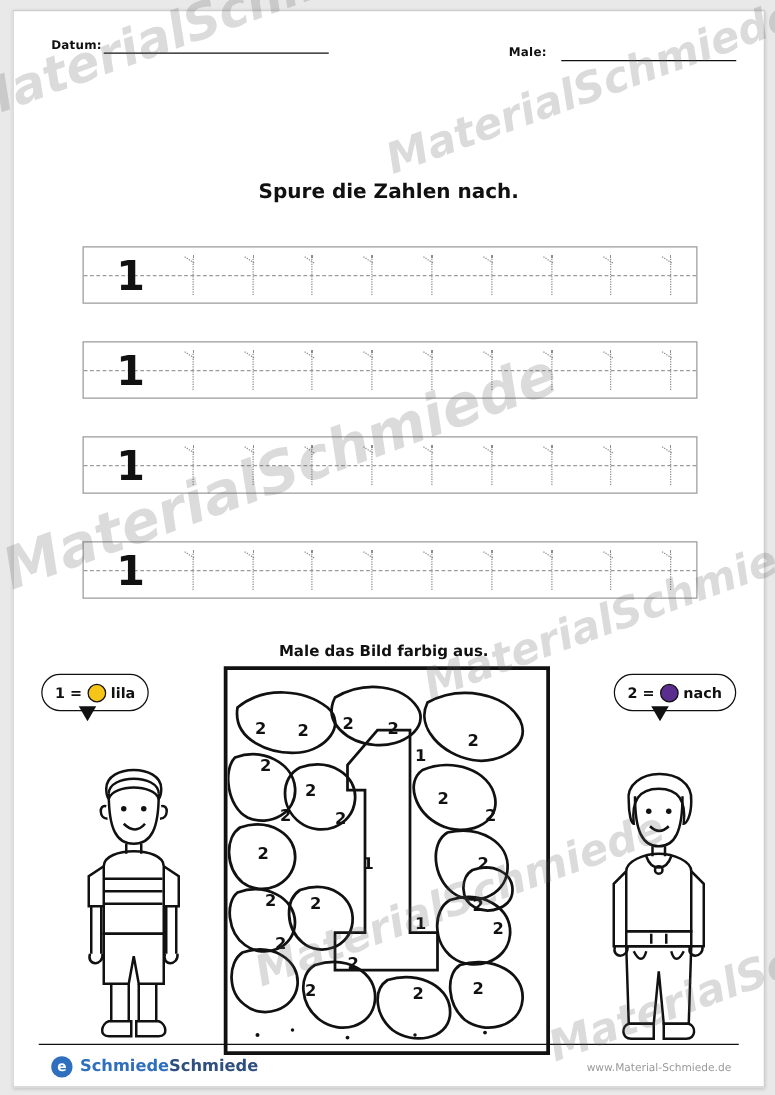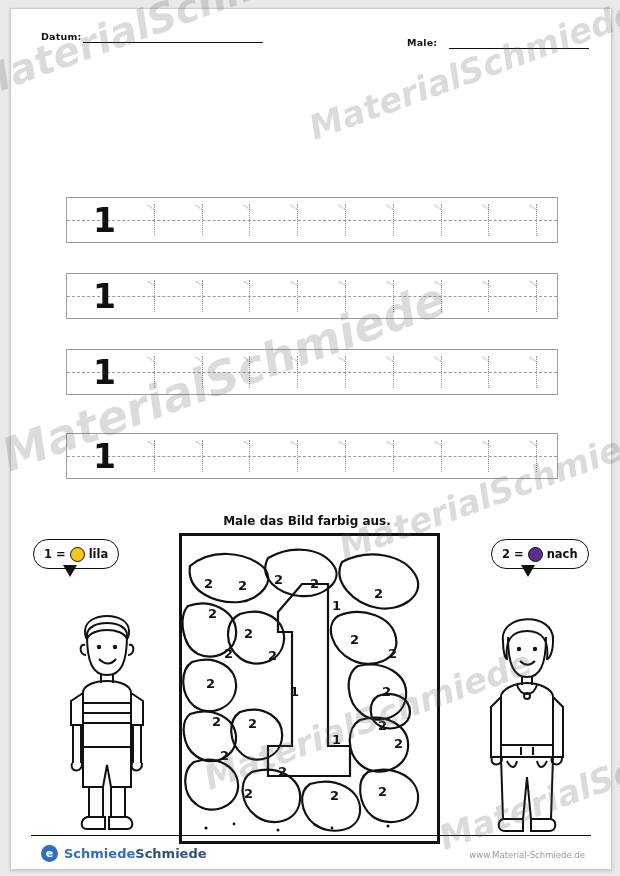--- a/index.html
+++ b/index.html
@@ -170,20 +170,21 @@
 
 <div class="page">
 
   <div class="hdr">
     <div class="lbl name-lbl">Datum:</div>
     <div class="line name-line"></div>
     <div class="lbl date-lbl">Male:</div>
     <div class="line date-line"></div>
   </div>
 
+  <div class="subtitle">Spure die Zahlen nach.</div>
 
   <div class="trace-row" style="top:188px">
     <div class="mid"></div>
     <div class="model">1</div>
     <div class="dots">
       <div class="dot-one">
           <i class="flag"></i>
           <i class="stem"></i>
         </div>
       <div class="dot-one">

